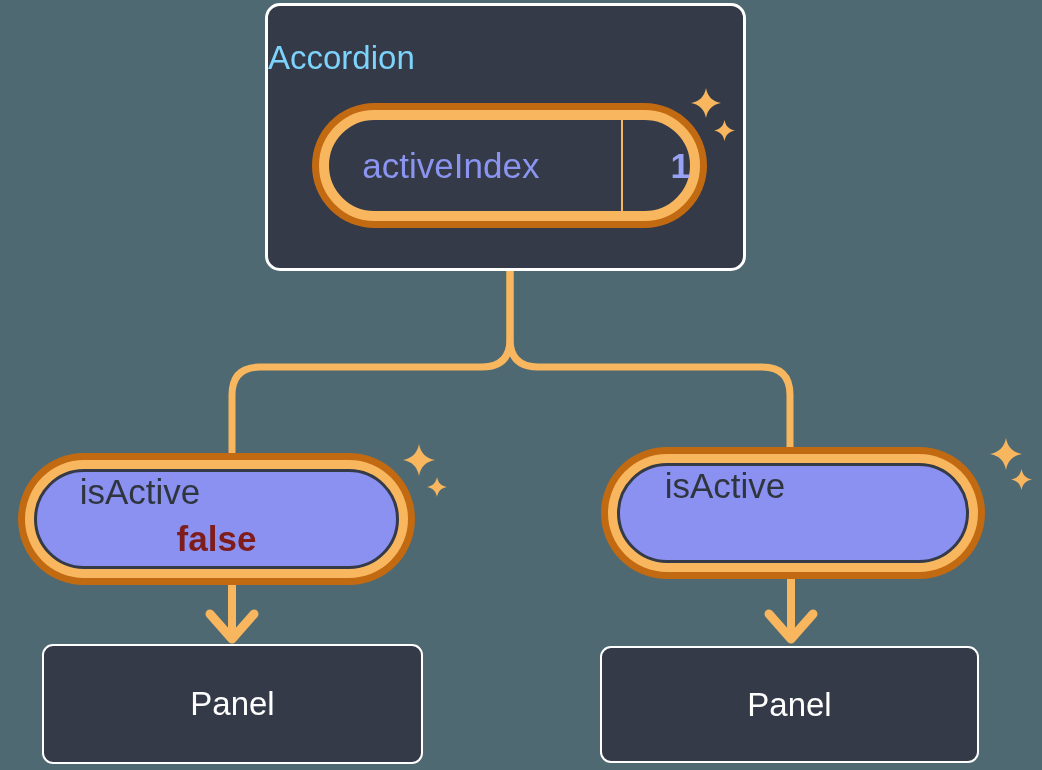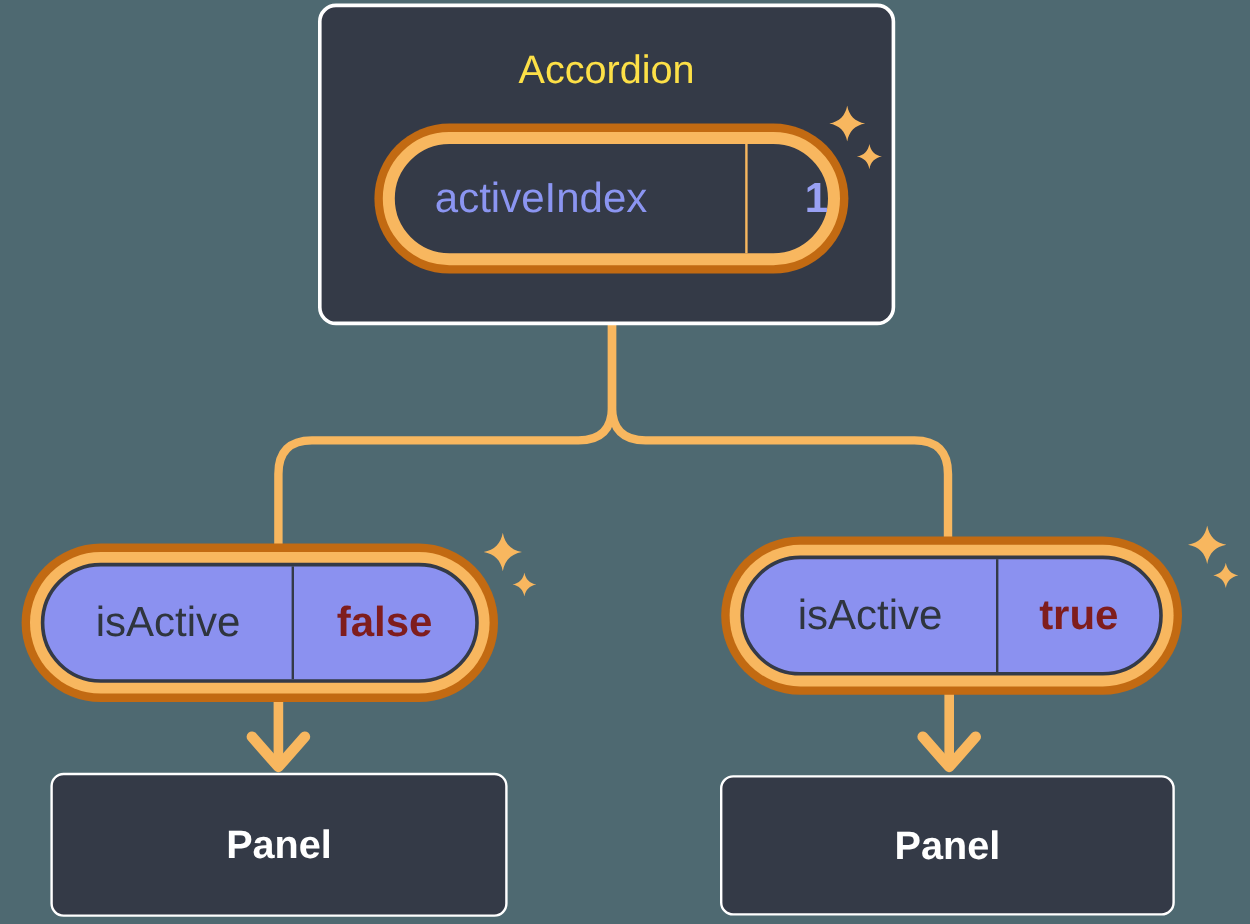--- a/index.html
+++ b/index.html
@@ -12,22 +12,22 @@
   }
   .dark-box {
     position:absolute;
     background:#343A47;
     border:3px solid #ffffff;
     box-sizing:border-box;
   }
   #accordion-box { left:265px; top:3px; width:481px; height:268px; border-radius:15px; }
   .box-title {
     position:absolute; left:0; right:0; top:34px;
-    text-align:center;
-    color:#fde047;
+    text-align:left;
+    color:#7dd3fc;
     font-size:33px; font-weight:500;
     line-height:36px;
   }
   
   #top-pill {
     position:absolute; left:319px; top:110px;
     width:381px; height:111px;
     border-radius:999px;
     border:10px solid #F8B75F;
     background:#343A47;
@@ -45,42 +45,42 @@
     color:#99A1F4; font-size:35px; font-weight:700;
   }
   
   .purple-pill {
     position:absolute;
     border-radius:999px;
     background:#8B91F0;
     border:3px solid #343A47;
     box-shadow:0 0 0 9px #F8B75F, 0 0 0 16px #C26A12;
     box-sizing:border-box;
-    display:flex; align-items:stretch;
+    display:flex; align-items:stretch;flex-direction:column;
   }
   #pill-left  { left:34px;  top:469px; width:365px; height:100px; }
   #pill-right { left:617px; top:463px; width:352px; height:100px; }
   .purple-pill .cell-label {
     display:flex; align-items:center; justify-content:center;
     color:#2F353E; font-size:35px; font-weight:400;
   }
   #pill-left  .cell-label { width:206px; }
   #pill-right .cell-label { width:210px; }
   .purple-pill .vdiv { width:2px; background:#343A47; }
   .purple-pill .cell-value {
     flex:1; display:flex; align-items:center; justify-content:center;
     color:#7f1d1d; font-size:35px; font-weight:700;
   }
   
   #panel-left  { left:42px;  top:644px; width:381px; height:120px; border-radius:11px; border-width:2px; }
   #panel-right { left:600px; top:646px; width:379px; height:117px; border-radius:11px; border-width:2px; }
   .panel-label {
     position:absolute; inset:0;
     display:flex; align-items:center; justify-content:center;
-    color:#ffffff; font-size:33px; font-weight:700;
+    color:#ffffff; font-size:33px; font-weight:400;
   }
   .overlay-svg { position:absolute; left:0; top:0; pointer-events:none; }
   .sparkle { position:absolute; }
 </style>
 </head>
 <body>
 
 <div class="canvas">
 
   <svg class="overlay-svg" width="1042" height="770" viewBox="0 0 1042 770">
@@ -117,21 +117,20 @@
   <svg class="sparkle" style="left:403px; top:444px;" width="32" height="32" viewBox="0 0 24 24">
     <path d="M12 0C13.2 6.8 17.2 10.8 24 12C17.2 13.2 13.2 17.2 12 24C10.8 17.2 6.8 13.2 0 12C6.8 10.8 10.8 6.8 12 0Z" fill="#F8B75F"></path>
   </svg>
   <svg class="sparkle" style="left:427px; top:477px;" width="20" height="20" viewBox="0 0 24 24">
     <path d="M12 0C13.2 6.8 17.2 10.8 24 12C17.2 13.2 13.2 17.2 12 24C10.8 17.2 6.8 13.2 0 12C6.8 10.8 10.8 6.8 12 0Z" fill="#F8B75F"></path>
   </svg>
 
   <div class="purple-pill" id="pill-right">
     <span class="cell-label">isActive</span>
     <span class="vdiv"></span>
-    <span class="cell-value">true</span>
   </div>
   <svg class="sparkle" style="left:990px; top:438px;" width="32" height="32" viewBox="0 0 24 24">
     <path d="M12 0C13.2 6.8 17.2 10.8 24 12C17.2 13.2 13.2 17.2 12 24C10.8 17.2 6.8 13.2 0 12C6.8 10.8 10.8 6.8 12 0Z" fill="#F8B75F"></path>
   </svg>
   <svg class="sparkle" style="left:1011px; top:469px;" width="21" height="21" viewBox="0 0 24 24">
     <path d="M12 0C13.2 6.8 17.2 10.8 24 12C17.2 13.2 13.2 17.2 12 24C10.8 17.2 6.8 13.2 0 12C6.8 10.8 10.8 6.8 12 0Z" fill="#F8B75F"></path>
   </svg>
 
   <div class="dark-box" id="panel-left">
     <div class="panel-label">Panel</div>

